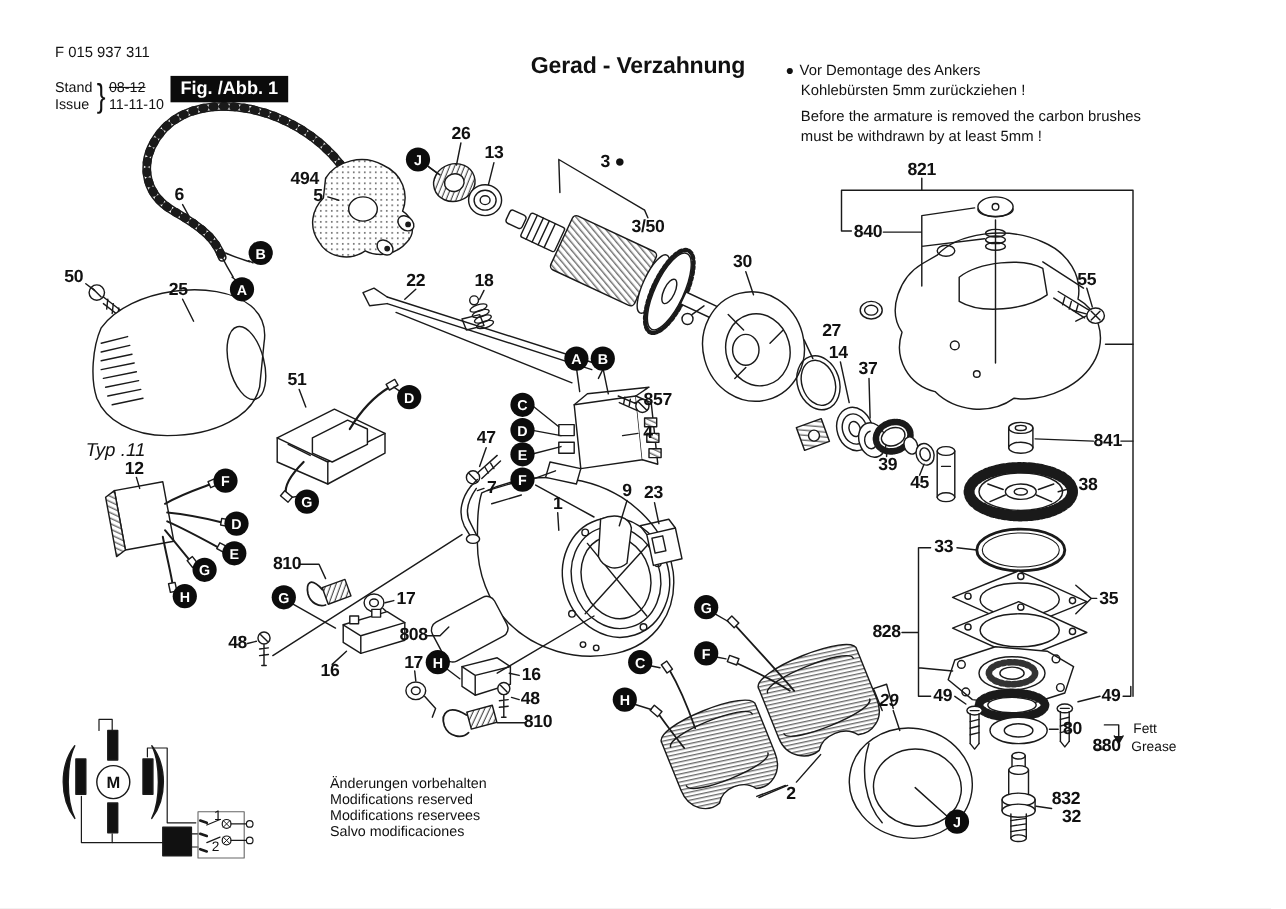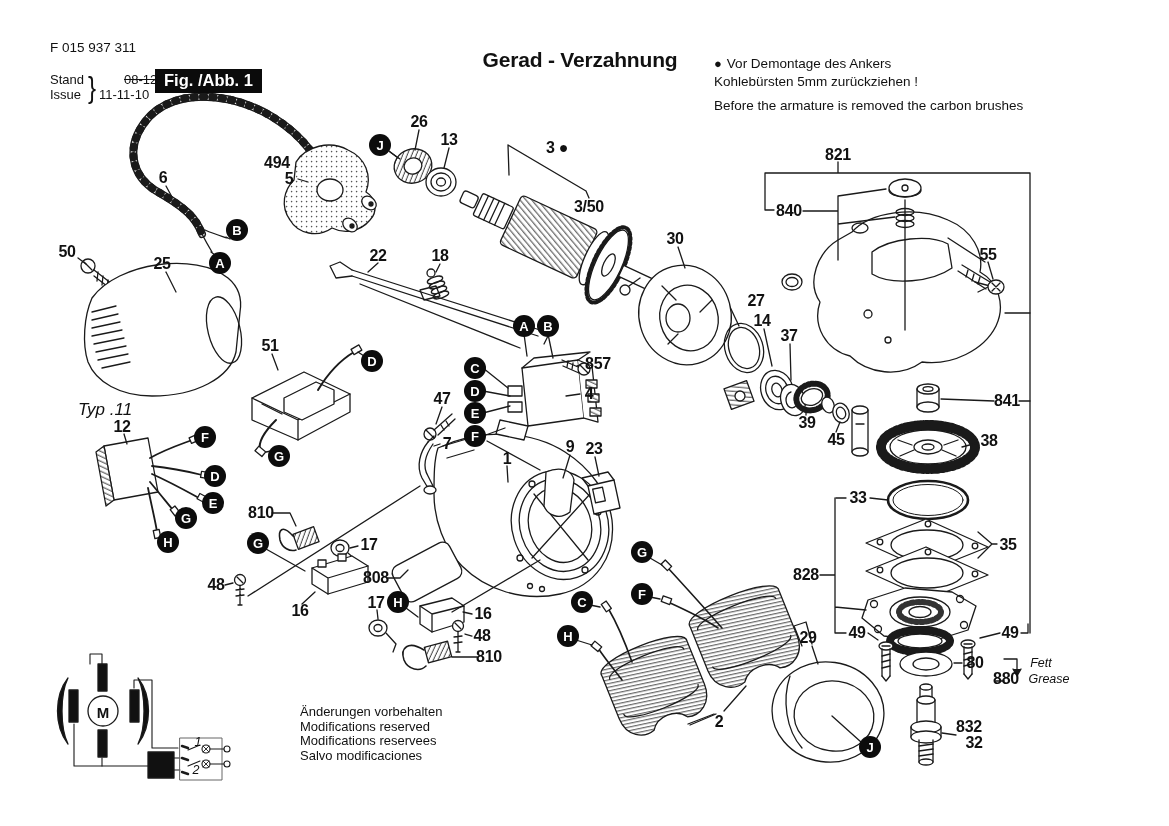--- a/index.html
+++ b/index.html
@@ -4,38 +4,38 @@
 <style>
   html,body{margin:0;padding:0;background:#e8e8e8;font-family:"Liberation Sans",sans-serif;}
   #page{position:relative;width:1169px;height:826px;background:#ffffff;overflow:hidden;color:#111;}
   #art{position:absolute;left:0;top:0;}
   #callout-layer{position:absolute;left:0;top:0;width:100%;height:100%;pointer-events:none;}
   .co{position:absolute;transform:translate(-50%,-50%);white-space:nowrap;color:#111;line-height:1;}
   .co-num{font-weight:bold;font-size:16px;letter-spacing:-0.3px;}
   .co-cir{width:22px;height:22px;background:#0c0c0c;color:#fff;border-radius:50%;
           font-weight:bold;font-size:13px;display:flex;align-items:center;justify-content:center;}
   .co-it{font-style:italic;font-size:17px;}
-  .co-sm{font-size:12.5px;font-style:italic;}
+  .co-sm{font-size:12.5px;}
   .co-m{font-weight:bold;font-size:15px;}
   
   #hdr{position:absolute;left:50px;top:40px;font-size:13.5px;}
   #hdr .pn{margin-bottom:16px;}
   #hdr .rev{display:flex;align-items:center;}
   #hdr .lbls{display:flex;flex-direction:column;font-size:13px;line-height:1.15;}
   #hdr .brace{font-size:30px;font-weight:400;margin:0 2px 0 3px;transform:scaleX(.8);}
   #hdr .vals{display:flex;flex-direction:column;font-size:13px;line-height:1.15;}
-  #hdr .struck{text-decoration:line-through;margin-left:25px;}
+  #hdr .struck{text-decoration:line-through;}
   #figbox{position:absolute;left:155px;top:69px;background:#0b0b0b;color:#fff;
           font-weight:bold;font-size:16.5px;padding:2px 9px 3px 9px;}
   #title{position:absolute;left:430px;top:48px;width:300px;text-align:center;
          font-weight:bold;font-size:21px;letter-spacing:-0.2px;}
   #notice{position:absolute;left:714px;top:55px;width:345px;font-size:13.5px;line-height:1.33;}
   #notice .row{display:flex;}
   #notice .blt{font-size:13px;margin-right:5px;}
-  #notice .ind{}
+  #notice .ind{margin-left:14px;}
   #notice .en{margin-top:6px;}
   #footer{position:absolute;left:300px;top:705px;font-size:13px;line-height:1.05;}
   #footer div{margin-bottom:1px;}
 </style>
 </head>
 <body>
 
 <div id="page">
 
   <svg id="art" width="1169" height="826" viewBox="0 0 1169 826">
@@ -559,20 +559,21 @@
 
   <div id="title">Gerad - Verzahnung</div>
 
   <div id="notice">
     <div class="row">
       <span class="blt">●</span>
       <span>Vor Demontage des Ankers</span>
     </div>
     <div class="ind">Kohlebürsten 5mm zurückziehen !</div>
     <div class="ind en">Before the armature is removed the carbon brushes</div>
+    <div class="ind">must be withdrawn by at least 5mm !</div>
   </div>
 
   <div id="footer">
     <div>Änderungen vorbehalten</div>
     <div>Modifications reserved</div>
     <div>Modifications reservees</div>
     <div>Salvo modificaciones</div>
   </div>
 
   <div id="callout-layer">
@@ -596,21 +597,21 @@
       <span class="co co-num" style="left: 838px; top: 155px;">821</span>
       <span class="co co-num" style="left: 789px; top: 211px;">840</span>
       <span class="co co-num" style="left: 988px; top: 255px;">55</span>
       <span class="co co-num" style="left: 1007px; top: 401px;">841</span>
       <span class="co co-num" style="left: 989px; top: 441px;">38</span>
       <span class="co co-num" style="left: 858px; top: 498px;">33</span>
       <span class="co co-num" style="left: 1008px; top: 545px;">35</span>
       <span class="co co-num" style="left: 806px; top: 575px;">828</span>
       <span class="co co-num" style="left: 857px; top: 633px;">49</span>
       <span class="co co-num" style="left: 1010px; top: 633px;">49</span>
-      <span class="co co-num" style="left: 808px; top: 638px;">29</span>
+      <span class="co co-num" style="left: 808px; top: 638px; font-style: italic;">29</span>
       <span class="co co-num" style="left: 975px; top: 663px;">80</span>
       <span class="co co-num" style="left: 1006px; top: 679px;">880</span>
       <span class="co co-num" style="left: 969px; top: 727px;">832</span>
       <span class="co co-num" style="left: 974px; top: 743px;">32</span>
       <span class="co co-num" style="left: 598px; top: 364px;">857</span>
       <span class="co co-num" style="left: 589px; top: 394px;">4</span>
       <span class="co co-num" style="left: 442px; top: 399px;">47</span>
       <span class="co co-num" style="left: 447px; top: 444px;">7</span>
       <span class="co co-num" style="left: 270px; top: 346px;">51</span>
       <span class="co co-num" style="left: 122px; top: 427px;">12</span>

